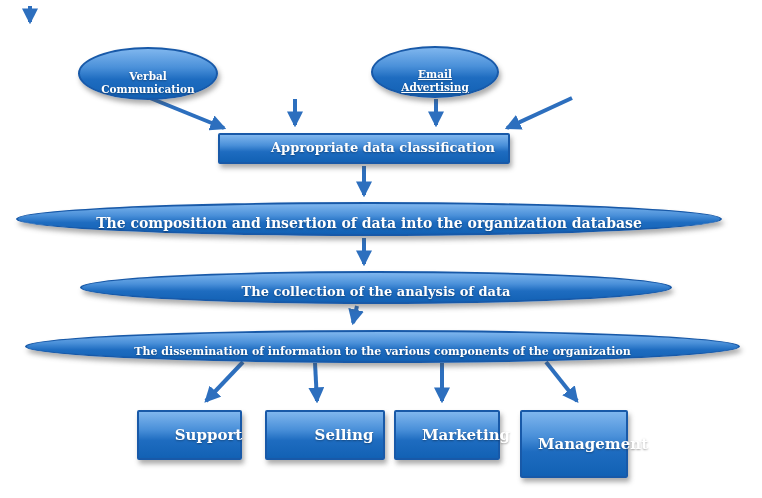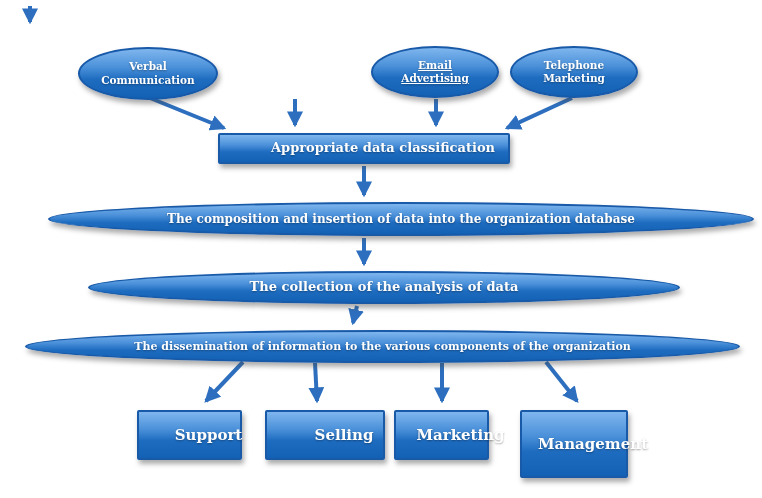--- a/index.html
+++ b/index.html
@@ -30,44 +30,44 @@
     box-sizing: border-box;
     color: #ffffff;
     font-weight: bold;
     background: linear-gradient(to bottom, #7fb6ee 0%, #4a90d9 38%, #1e6cc0 62%, #1261b4 100%);
     border: 2px solid #1859a8;
     box-shadow: 2px 4px 5px rgba(70,70,70,0.45);
     text-shadow: 0 1px 2px rgba(0,0,0,0.35);
     line-height: 1.25;
     padding: 2px 6px;
   }
-  .ellipse { border-radius: 50%; }
+  .ellipse { border-radius: 50%; align-items: flex-end; }
   .rect { border-radius: 2px; padding-left: 44px; }
 
   
   .src { font-size: 10.5px; }
   .src-0 { left: 78px;  top: 47px; width: 140px; height: 53px; }
   .src-1 { left: 230px; top: 46px; width: 130px; height: 52px; }
   .src-2 { left: 371px; top: 46px; width: 128px; height: 52px; text-decoration: underline; }
   .src-3 { left: 510px; top: 46px; width: 128px; height: 52px; }
   .src .label { max-width: 104px; }
 
   
   .classification { left: 218px; top: 133px; width: 292px; height: 31px; font-size: 13px; }
 
   
-  .stage-0 { left: 48px; top: 202px; width: 706px; height: 34px; font-size: 12px; }
-  .stage-1 { left: 88px; top: 271px; width: 592px; height: 33px; font-size: 13px; }
+  .stage-0 { left: 16px; top: 202px; width: 706px; height: 34px; font-size: 14px; }
+  .stage-1 { left: 80px; top: 271px; width: 592px; height: 33px; font-size: 13px; }
   .stage-2 { left: 25px; top: 330px; width: 715px; height: 33px; font-size: 11px; }
 
   
   .dept { font-size: 15px; }
   .dept-0 { left: 137px; top: 410px; width: 105px; height: 50px; }
   .dept-1 { left: 265px; top: 410px; width: 120px; height: 50px; }
-  .dept-2 { left: 394px; top: 410px; width: 95px; height: 50px; }
+  .dept-2 { left: 394px; top: 410px; width: 106px; height: 50px; }
   .dept-3 { left: 520px; top: 410px; width: 108px; height: 68px; }
 </style>
 </head>
 <body>
 
 <div class="canvas">
 
   <svg class="arrow-layer" width="762" height="498" viewBox="0 0 762 498" xmlns="http://www.w3.org/2000/svg">
     <defs>
       <marker id="arrowhead" viewBox="0 0 10 10" refX="8.5" refY="5" markerWidth="4" markerHeight="4" orient="auto-start-reverse">
@@ -89,23 +89,20 @@
       <line x1="546" y1="362" x2="577" y2="401" marker-end="url(#arrowhead)"></line>
     </g>
   </svg>
 
   <div class="node ellipse src src-0">
     <span class="label">Verbal Communication</span>
   </div>
   <div class="node ellipse src src-2">
     <span class="label">Email Advertising</span>
   </div>
-  <div class="node ellipse src src-3">
-    <span class="label">Telephone Marketing</span>
-  </div>
 
   <div class="node rect classification">
     <span class="label">Appropriate data classification</span>
   </div>
 
   <div class="node ellipse stage-0">
     <span class="label">The composition and insertion of data into the organization database</span>
   </div>
   <div class="node ellipse stage-1">
     <span class="label">The collection of the analysis of data</span>

